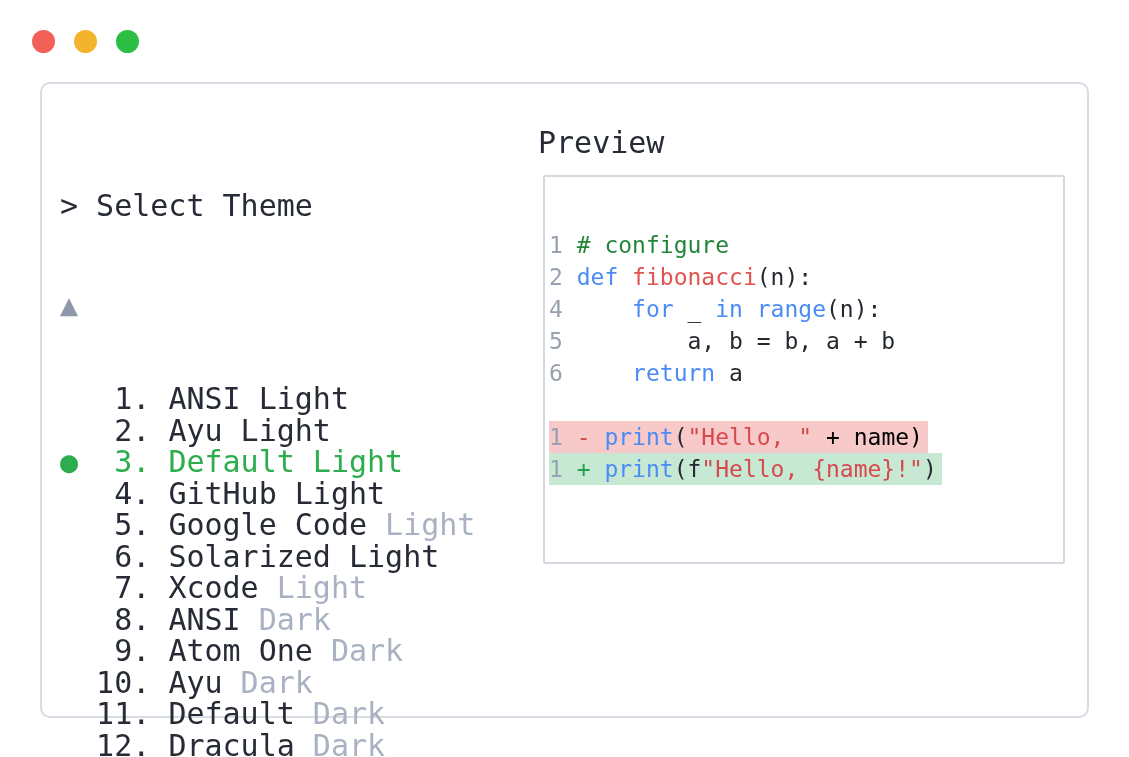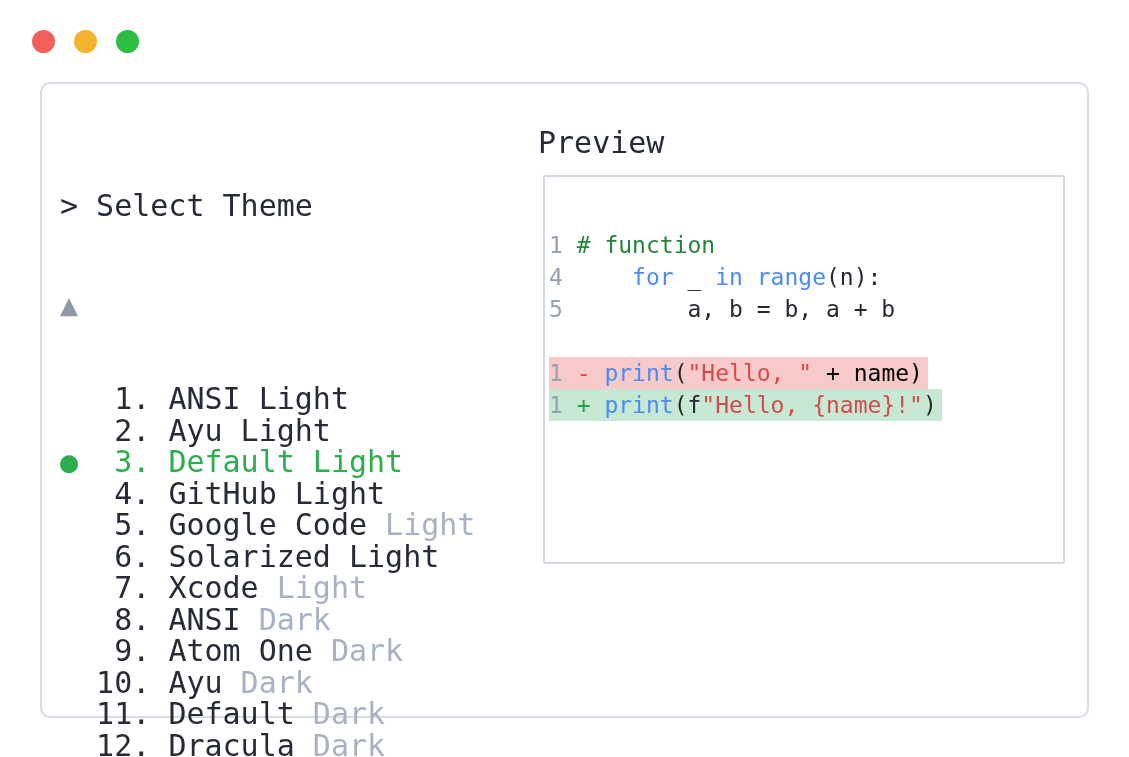--- a/index.html
+++ b/index.html
@@ -51,23 +51,25 @@
       <div class="arrow-up">▲</div>
       <div id="theme-list"><div class="theme-row"><span style="color: rgb(45, 173, 78);"> </span><span style="color: rgb(38, 43, 53);">  1. </span><span style="color: rgb(38, 43, 53);">ANSI Light</span></div><div class="theme-row"><span style="color: rgb(45, 173, 78);"> </span><span style="color: rgb(38, 43, 53);">  2. </span><span style="color: rgb(38, 43, 53);">Ayu Light</span></div><div class="theme-row"><span style="color: rgb(45, 173, 78);">●</span><span style="color: rgb(45, 173, 78);">  3. </span><span style="color: rgb(45, 173, 78);">Default Light</span></div><div class="theme-row"><span style="color: rgb(45, 173, 78);"> </span><span style="color: rgb(38, 43, 53);">  4. </span><span style="color: rgb(38, 43, 53);">GitHub Light</span></div><div class="theme-row"><span style="color: rgb(45, 173, 78);"> </span><span style="color: rgb(38, 43, 53);">  5. </span><span style="color: rgb(38, 43, 53);">Google Code</span><span style="color: rgb(169, 177, 194);"> Light</span></div><div class="theme-row"><span style="color: rgb(45, 173, 78);"> </span><span style="color: rgb(38, 43, 53);">  6. </span><span style="color: rgb(38, 43, 53);">Solarized Light</span></div><div class="theme-row"><span style="color: rgb(45, 173, 78);"> </span><span style="color: rgb(38, 43, 53);">  7. </span><span style="color: rgb(38, 43, 53);">Xcode</span><span style="color: rgb(169, 177, 194);"> Light</span></div><div class="theme-row"><span style="color: rgb(45, 173, 78);"> </span><span style="color: rgb(38, 43, 53);">  8. </span><span style="color: rgb(38, 43, 53);">ANSI</span><span style="color: rgb(169, 177, 194);"> Dark</span></div><div class="theme-row"><span style="color: rgb(45, 173, 78);"> </span><span style="color: rgb(38, 43, 53);">  9. </span><span style="color: rgb(38, 43, 53);">Atom One</span><span style="color: rgb(169, 177, 194);"> Dark</span></div><div class="theme-row"><span style="color: rgb(45, 173, 78);"> </span><span style="color: rgb(38, 43, 53);"> 10. </span><span style="color: rgb(38, 43, 53);">Ayu</span><span style="color: rgb(169, 177, 194);"> Dark</span></div><div class="theme-row"><span style="color: rgb(45, 173, 78);"> </span><span style="color: rgb(38, 43, 53);"> 11. </span><span style="color: rgb(38, 43, 53);">Default</span><span style="color: rgb(169, 177, 194);"> Dark</span></div><div class="theme-row"><span style="color: rgb(45, 173, 78);"> </span><span style="color: rgb(38, 43, 53);"> 12. </span><span style="color: rgb(38, 43, 53);">Dracula</span><span style="color: rgb(169, 177, 194);"> Dark</span></div></div>
       
     </div>
 
 
     <div class="preview-title mono">Preview</div>
 
     <div class="preview-box">
       <div class="code" id="code-preview">
-          <div class="code-line"><span style="color: rgb(152, 161, 176);">1 </span><span style="color: rgb(34, 134, 58);"># function</span></div>
+          <div class="code-line"><span style="color: rgb(152, 161, 176);">1 </span><span style="color: rgb(34, 134, 58);"># configure</span></div>
+          <div class="code-line"><span style="color: rgb(152, 161, 176);">2 </span><span style="color: rgb(75, 139, 245);">def</span><span style="color: rgb(36, 41, 47);"> </span><span style="color: rgb(224, 83, 78);">fibonacci</span><span style="color: rgb(36, 41, 47);">(n):</span></div>
           <div class="code-line"><span style="color: rgb(152, 161, 176);">4 </span><span style="color: rgb(36, 41, 47);">    </span><span style="color: rgb(75, 139, 245);">for</span><span style="color: rgb(36, 41, 47);"> _ </span><span style="color: rgb(75, 139, 245);">in</span><span style="color: rgb(36, 41, 47);"> </span><span style="color: rgb(75, 139, 245);">range</span><span style="color: rgb(36, 41, 47);">(n):</span></div>
           <div class="code-line"><span style="color: rgb(152, 161, 176);">5 </span><span style="color: rgb(36, 41, 47);">        a, b = b, a + b</span></div>
+          <div class="code-line"><span style="color: rgb(152, 161, 176);">6 </span><span style="color: rgb(36, 41, 47);">    </span><span style="color: rgb(75, 139, 245);">return</span><span style="color: rgb(36, 41, 47);"> a</span></div>
           <div class="code-line"></div>
           <div class="code-line removed"><span style="color: rgb(152, 161, 176);">1 </span><span style="color: rgb(210, 72, 74);">- </span><span style="color: rgb(75, 139, 245);">print</span><span style="color: rgb(36, 41, 47);">(</span><span style="color: rgb(214, 73, 76);">"Hello, "</span><span style="color: #000000;"> + name)</span></div>
           <div class="code-line added"><span style="color: rgb(152, 161, 176);">1 </span><span style="color: rgb(40, 160, 76);">+ </span><span style="color: rgb(75, 139, 245);">print</span><span style="color: rgb(36, 41, 47);">(f</span><span style="color: rgb(214, 73, 76);">"Hello, {name}!"</span><span style="color: rgb(36, 41, 47);">)</span></div>
         </div>
     </div>
 
   </div>
 </div>
 
 </body></html>

